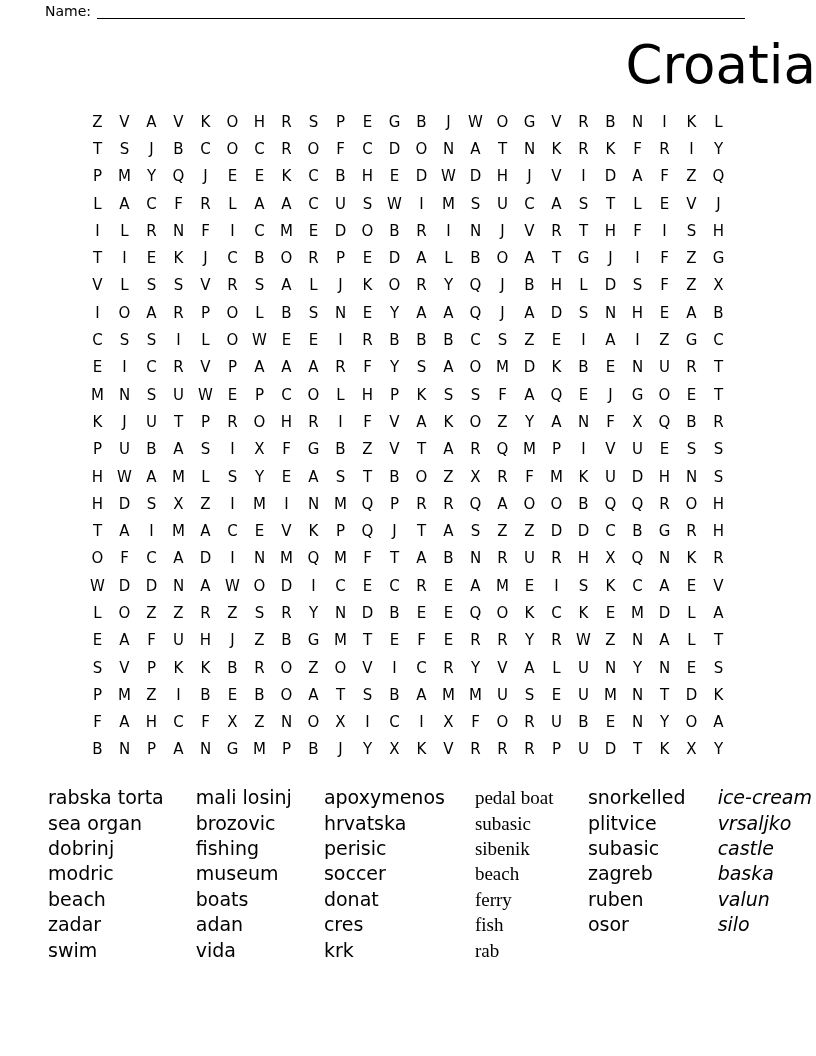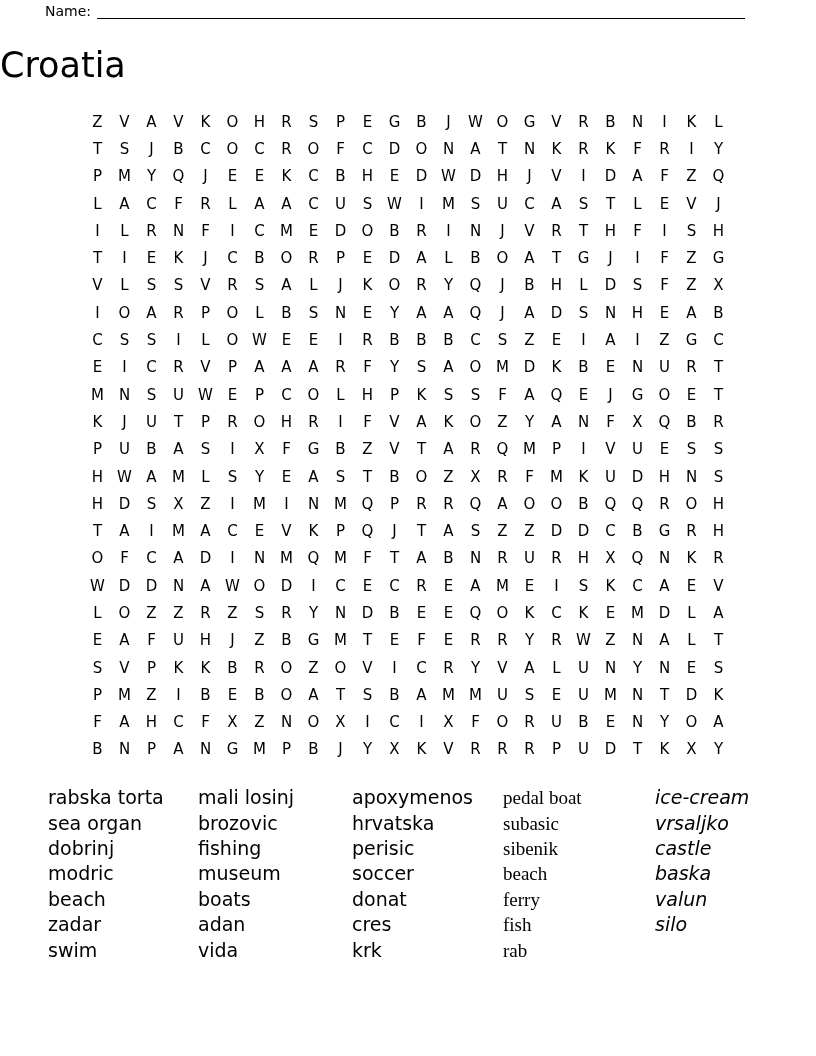--- a/index.html
+++ b/index.html
@@ -23,22 +23,22 @@
   .name-label { font-size: 14px; line-height: 16px; }
   .name-line {
     flex: 1;
     border-bottom: 1.4px solid #000;
     height: 15px;
     margin-left: 6px;
   }
 
   
   .title {
-    text-align: left;
-    font-size: 35px;
+    text-align: right;
+    font-size: 53px;
     line-height: 50px;
     margin-top: 21px;
     font-weight: 400;
     letter-spacing: 0px;
   }
 
   
   .grid {
     margin-top: 18px;
     display: flex;
@@ -747,20 +747,28 @@
       </div>
       <div class="word-col word-col-3">
         <span class="word">pedal boat</span>
         <span class="word">subasic</span>
         <span class="word">sibenik</span>
         <span class="word">beach</span>
         <span class="word">ferry</span>
         <span class="word">fish</span>
         <span class="word">rab</span>
       </div>
+      <div class="word-col word-col-4">
+        <span class="word">snorkelled</span>
+        <span class="word">plitvice</span>
+        <span class="word">subasic</span>
+        <span class="word">zagreb</span>
+        <span class="word">ruben</span>
+        <span class="word">osor</span>
+      </div>
       <div class="word-col word-col-5">
         <span class="word">ice-cream</span>
         <span class="word">vrsaljko</span>
         <span class="word">castle</span>
         <span class="word">baska</span>
         <span class="word">valun</span>
         <span class="word">silo</span>
       </div>
     </div>
 

